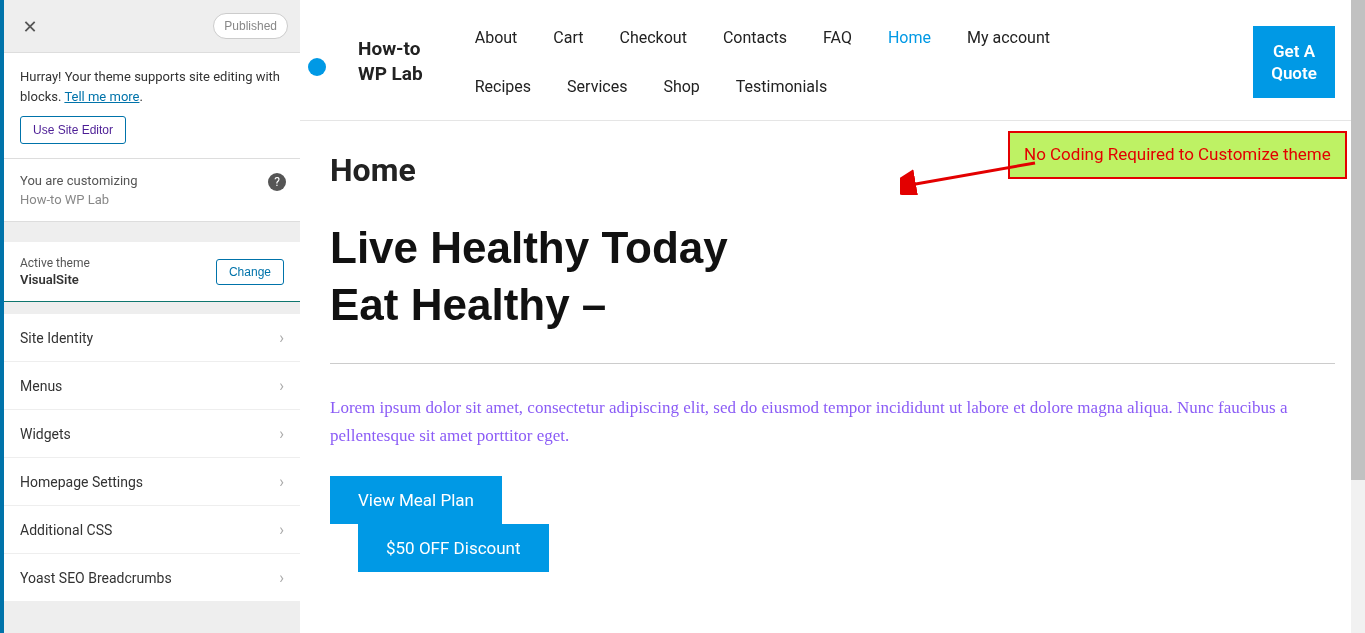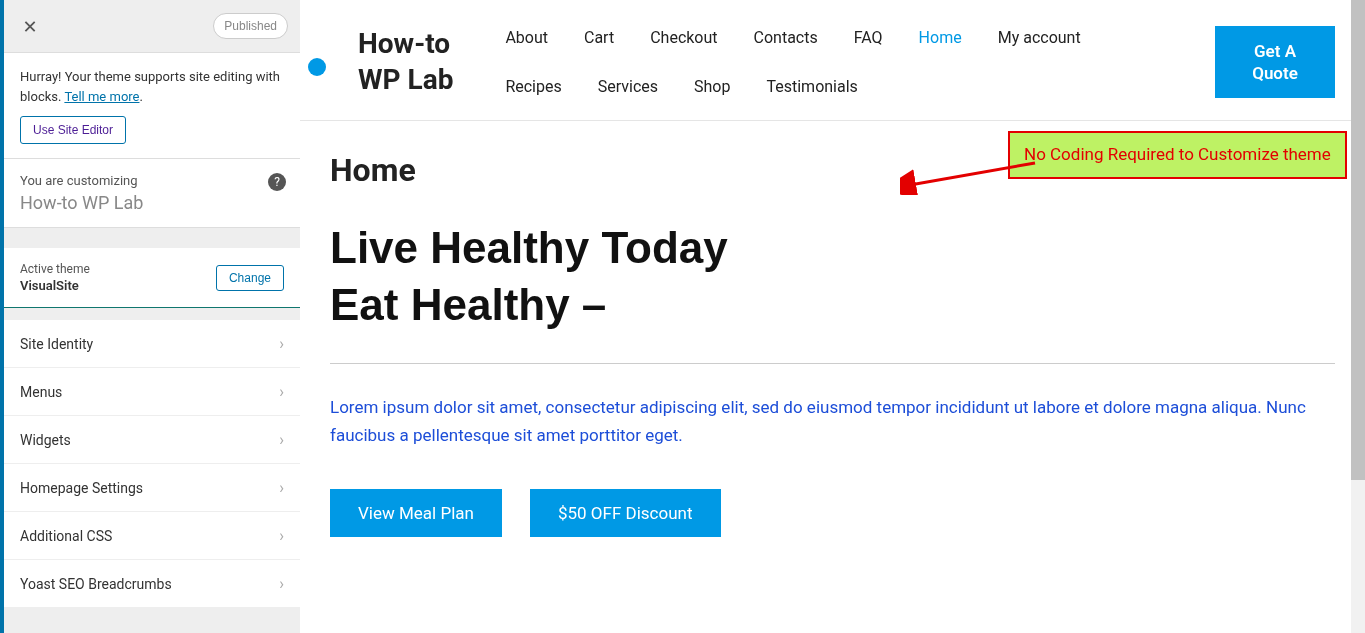--- a/index.html
+++ b/index.html
@@ -12,59 +12,59 @@
     .close-btn { width: 36px; height: 36px; display: flex; align-items: center; justify-content: center; font-size: 18px; color: #555; cursor: pointer; }
     .published { background: #fff; border: 1px solid #ccc; color: #888; padding: 5px 10px; border-radius: 13px; font-size: 12px; }
     
     .notice { background: #fff; padding: 14px 16px; border-bottom: 1px solid #ddd; }
     .notice-text { color: #333; line-height: 1.5; font-size: 13px; }
     .notice-text a { color: #0073aa; }
     .use-editor-btn { margin-top: 10px; background: #fff; border: 1px solid #0073aa; color: #4c1d95; padding: 6px 12px; border-radius: 3px; font-size: 12px; cursor: pointer; }
     
     .customizing { background: #fff; padding: 14px 16px; border-bottom: 1px solid #ddd; position: relative; }
     .customizing-label { color: #555; font-size: 13px; }
-    .site-name { color: #888; font-size: 18px; margin-top: 4px; }
+    .site-name { color: #888; font-size: 13px; margin-top: 4px; }
     .help-icon { position: absolute; right: 14px; top: 14px; width: 18px; height: 18px; background: #555; color: #fff; border-radius: 50%; font-size: 12px; display: flex; align-items: center; justify-content: center; cursor: pointer; }
     
     .spacer { height: 20px; }
     
     .active-theme { background: #fff; padding: 14px 16px; border-bottom: 1px solid #0f766e; display: flex; align-items: center; justify-content: space-between; }
     .active-theme-label { color: #555; font-size: 12px; }
     .theme-name { font-weight: 600; color: #333; font-size: 13px; margin-top: 2px; }
     .change-btn { background: #fff; border: 1px solid #0073aa; color: #0073aa; padding: 5px 12px; border-radius: 3px; font-size: 12px; cursor: pointer; }
     
     .menu-list { margin-top: 12px; }
     .menu-item { background: #fff; padding: 14px 16px; border-bottom: 1px solid #eee; display: flex; align-items: center; justify-content: space-between; cursor: pointer; font-size: 14px; color: #333; }
     .chevron { color: #aaa; font-size: 16px; }
     
     .preview { flex: 1; position: relative; overflow: hidden; background: #fff; }
     .preview-inner { height: 100%; overflow-y: auto; }
     
     .site-header { display: flex; align-items: center; padding: 20px 30px 0 30px; position: relative; }
     .logo-dot { width: 18px; height: 18px; background: #0099e5; border-radius: 50%; position: absolute; left: 8px; top: 58px; }
-    .site-title { font-size: 28px; font-weight: 700; color: #222; line-height: 1.3; margin-left: 28px; }
+    .site-title { font-size: 19px; font-weight: 700; color: #222; line-height: 1.3; margin-left: 28px; }
     
     .nav { margin-left: 52px; flex: 1; }
     .nav-row { display: flex; gap: 36px; padding: 8px 0; }
     .nav-link { color: #222; font-size: 16px; text-decoration: none; cursor: pointer; }
     .nav-link.active { color: #0099e5; }
     
-    .quote-btn { background: #0099e5; color: #fff; padding: 14px 18px; font-size: 17px; font-weight: 600; text-align: center; width: 120px; line-height: 1.3; cursor: pointer; }
+    .quote-btn { background: #0099e5; color: #fff; padding: 14px 18px; font-size: 17px; font-weight: 600; text-align: center; width: 82px; line-height: 1.3; cursor: pointer; }
     
     .content { padding: 30px; border-top: 1px solid #e5e5e5; margin-top: 16px; position: relative; }
     .page-title { font-size: 32px; font-weight: 700; color: #222; margin-bottom: 30px; }
     
     .annotation-box { position: absolute; border: 2px solid #e30000; padding: 10px 14px; color: #e30000; font-size: 17px; line-height: 1.4; top: 10px; left: 708px; background: #bef264; }
     .arrow { position: absolute; top: 34px; left: 600px; }
     
     .hero-heading { font-size: 44px; font-weight: 800; color: #111; line-height: 1.3; font-family: Arial, Helvetica, sans-serif; }
     .divider { border: none; border-top: 1px solid #ccc; margin: 30px 0; }
-    .body-text { font-size: 17px; color: #1d4ed8; line-height: 1.6; margin-bottom: 40px; }
+    .body-text { font-size: 17px; color: #8b5cf6; line-height: 1.6; margin-bottom: 27px; font-family: Liberation Serif, serif; }
     
-    .cta-row { display: flex; align-items: flex-start; }
+    .cta-row { display: flex; flex-direction: column; align-items: flex-start; }
     .cta1 { background: #0099e5; color: #fff; padding: 14px 28px; font-size: 17px; cursor: pointer; }
     .cta2 { background: #0099e5; color: #fff; padding: 14px 28px; font-size: 17px; margin-left: 28px; cursor: pointer; }
     
     .scroll-track { position: absolute; right: 0; top: 0; width: 14px; height: 100%; background: #f1f1f1; }
     .scroll-thumb { position: absolute; right: 0; top: 0; width: 14px; height: 480px; background: #c1c1c1; }
   </style>
 </head>
 <body>
 
 <div class="app">

